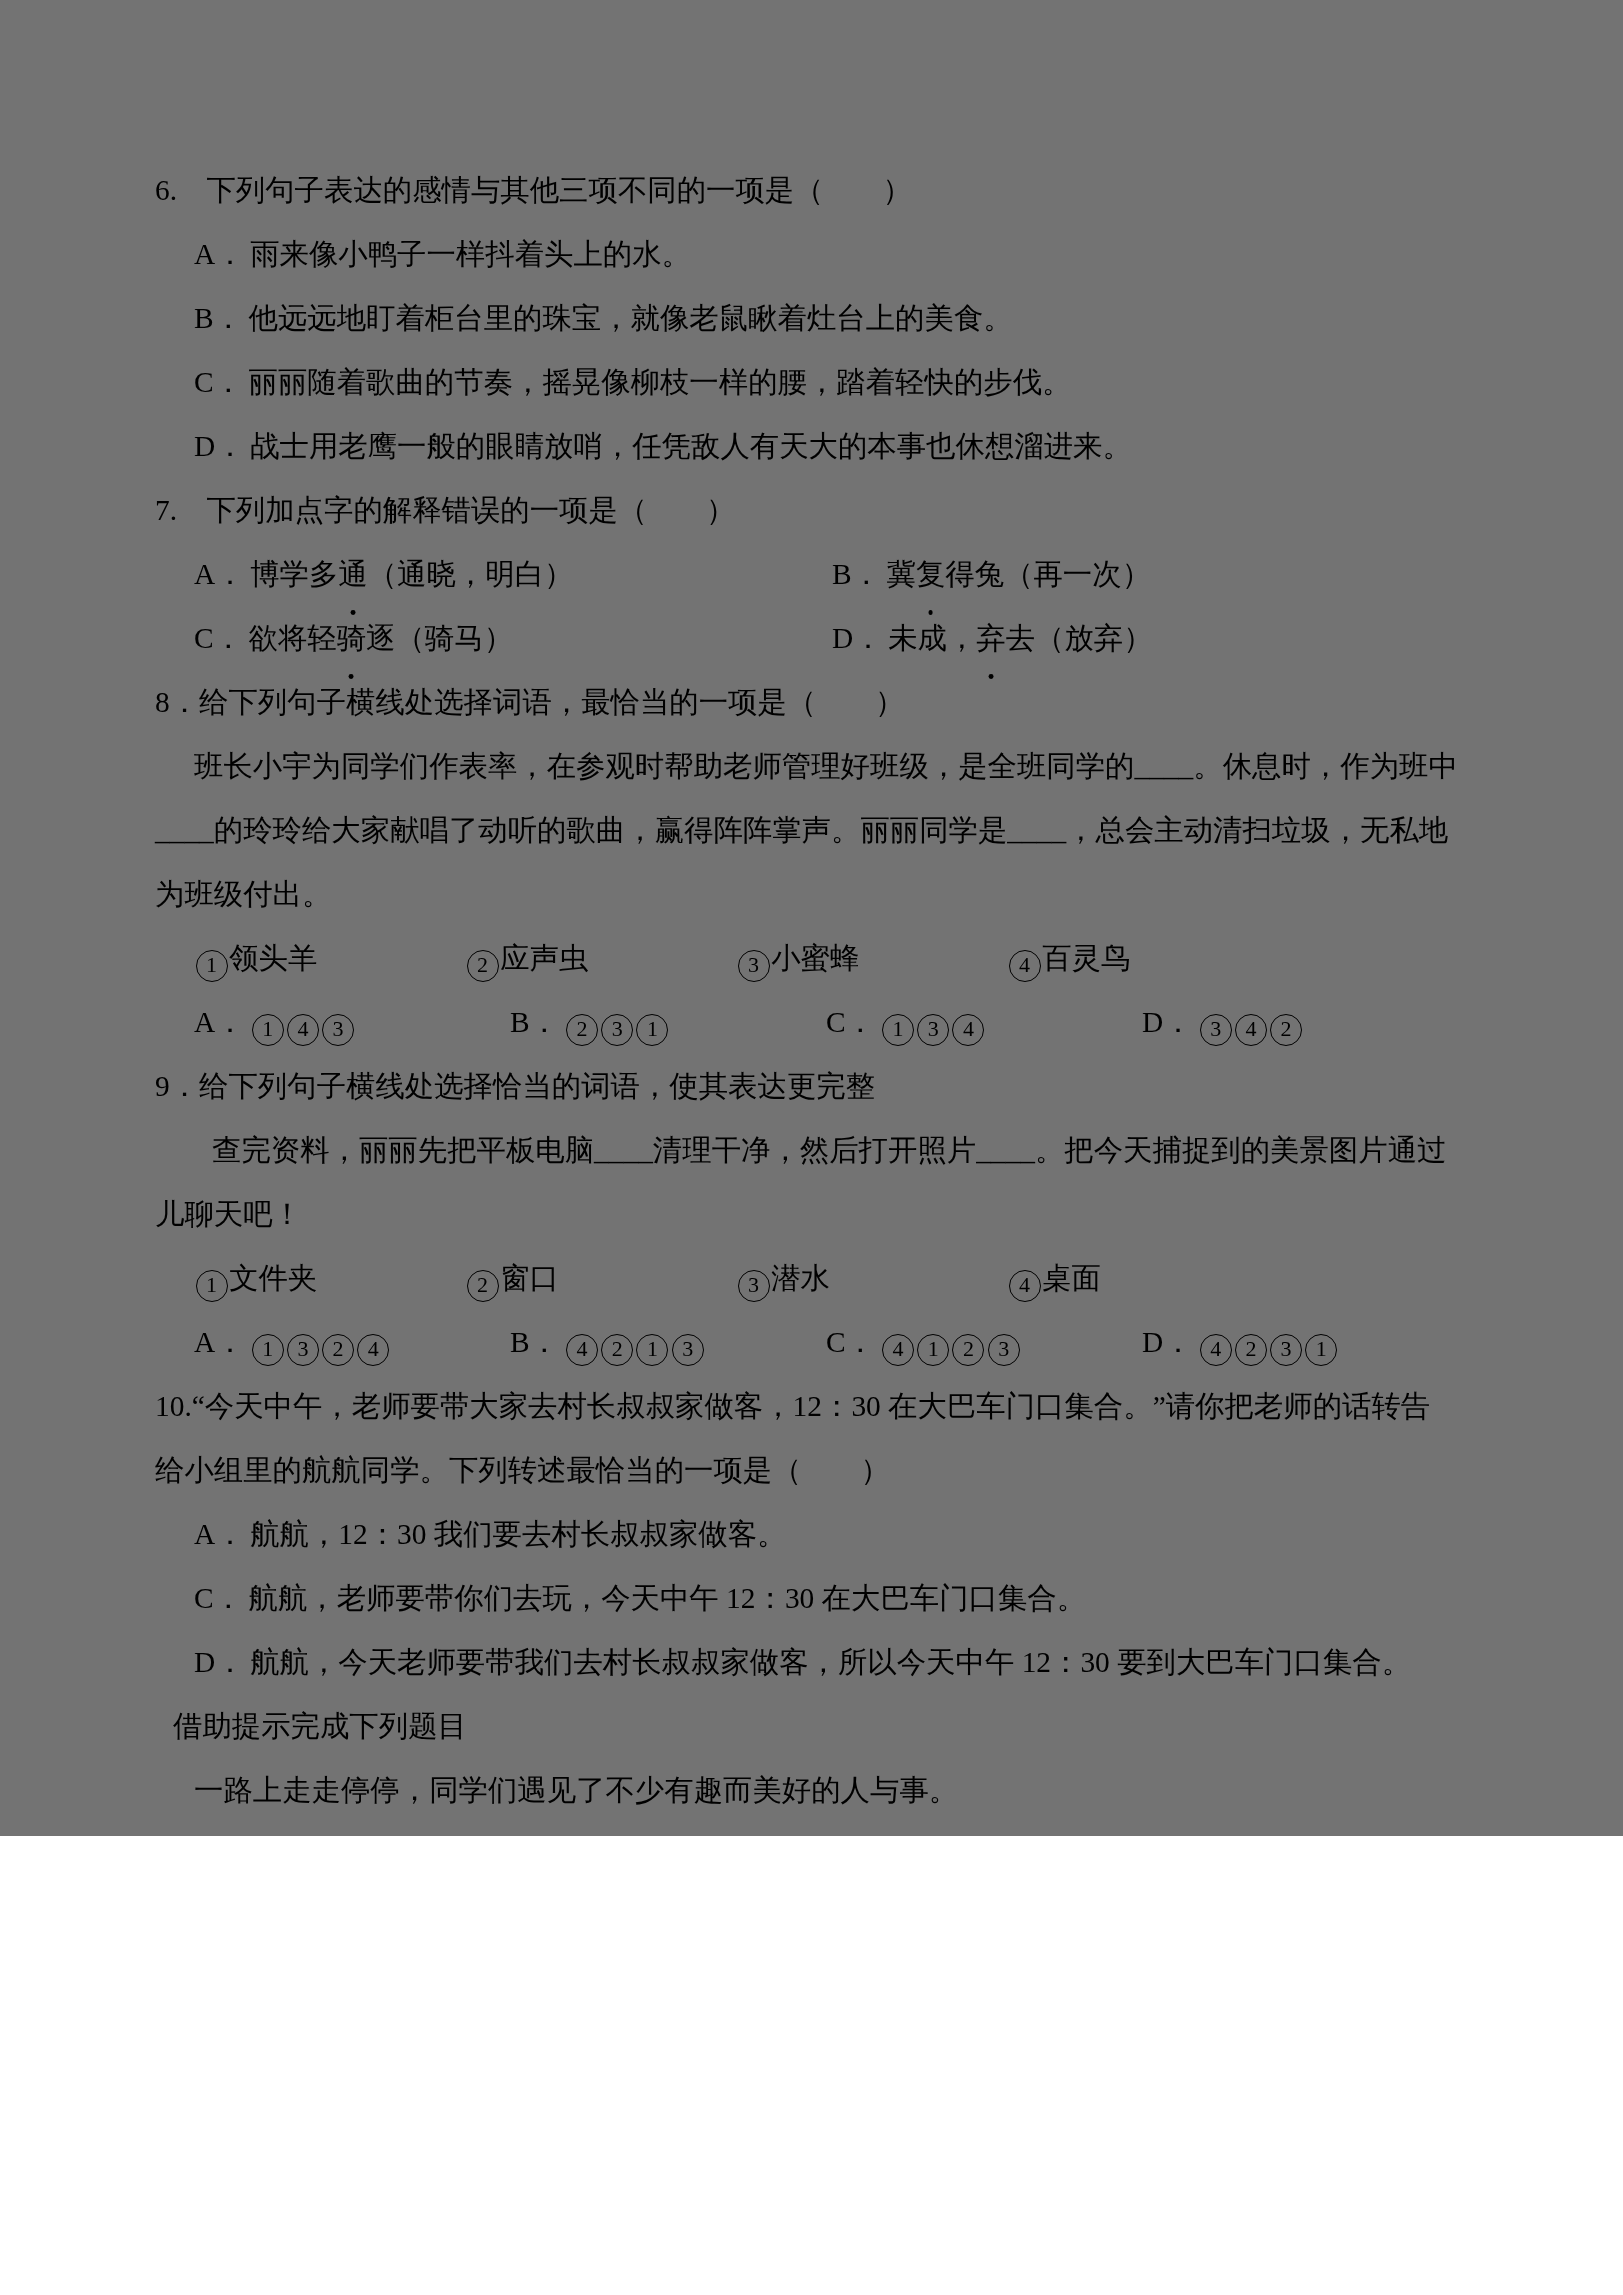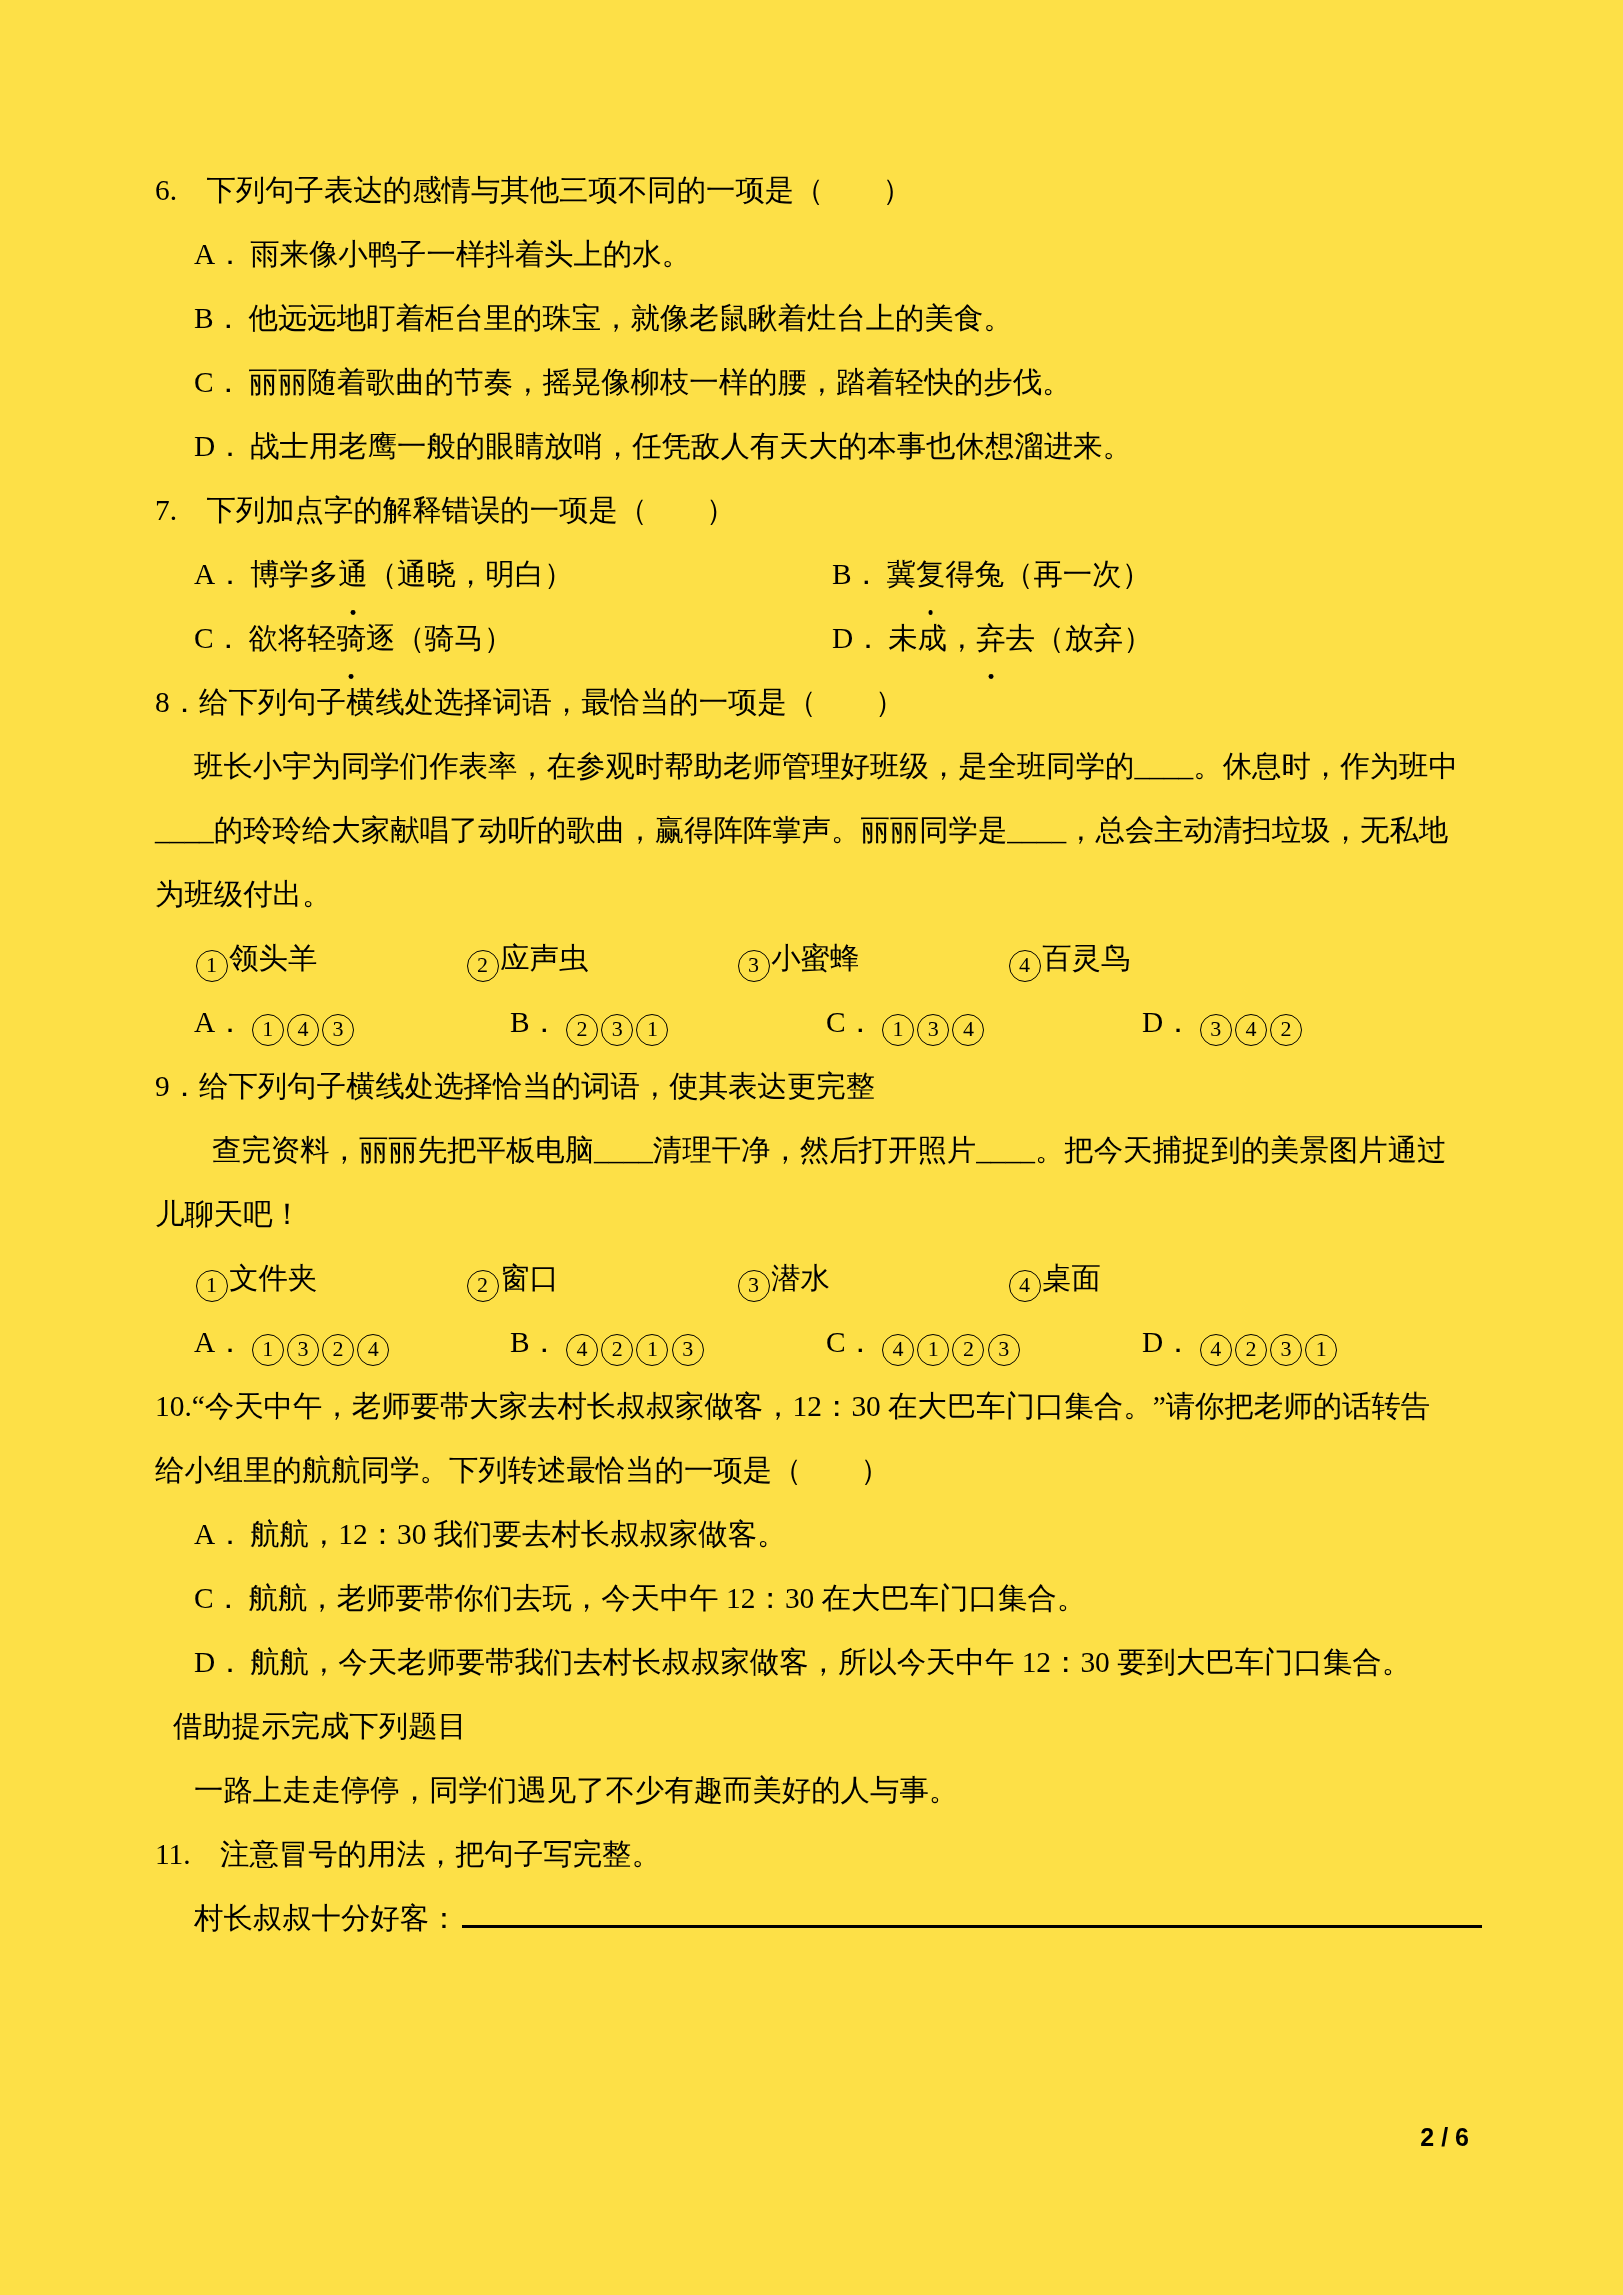--- a/index.html
+++ b/index.html
@@ -4,22 +4,22 @@
 <title>Exam Page</title>
 <style>
   html, body {
     margin: 0;
     padding: 0;
     background: #ffffff;
   }
   .page {
     position: relative;
     width: 1623px;
-    height: 2295px;
-    background: #fde047;
+    height: 1836px;
+    background: #737373;
     color: #000000;
     font-family: "Liberation Serif", "DejaVu Serif", serif;
     overflow: hidden;
   }
   .content {
     position: absolute;
     left: 155px;
     top: 158px;
     width: 1358px;
   }

